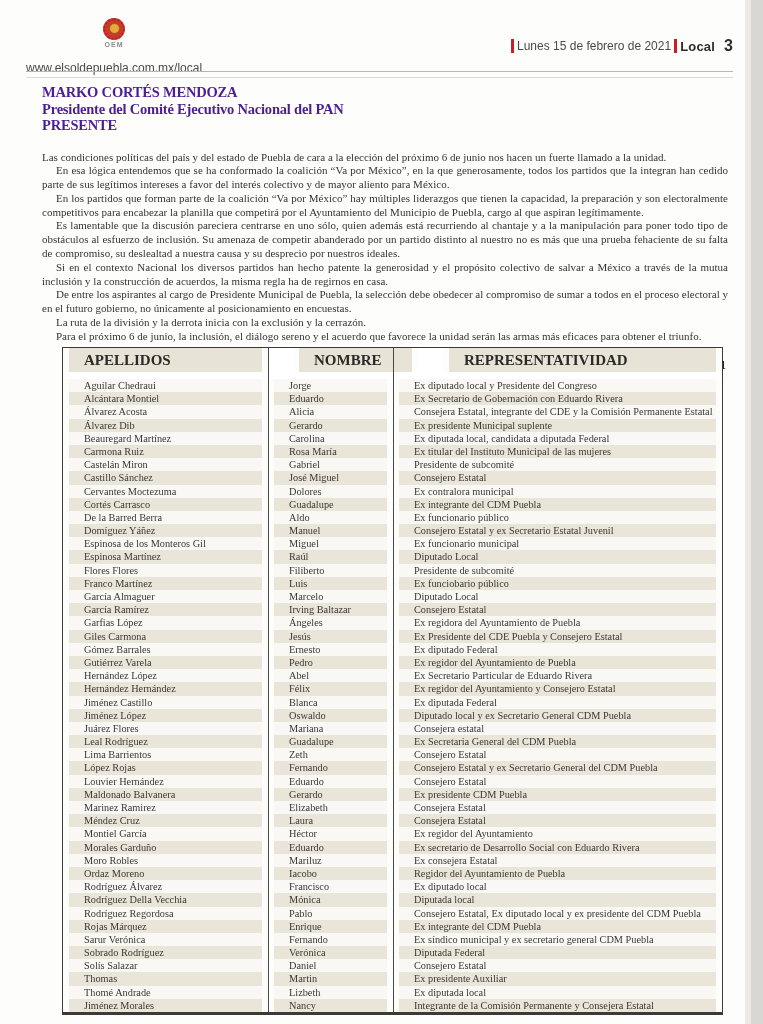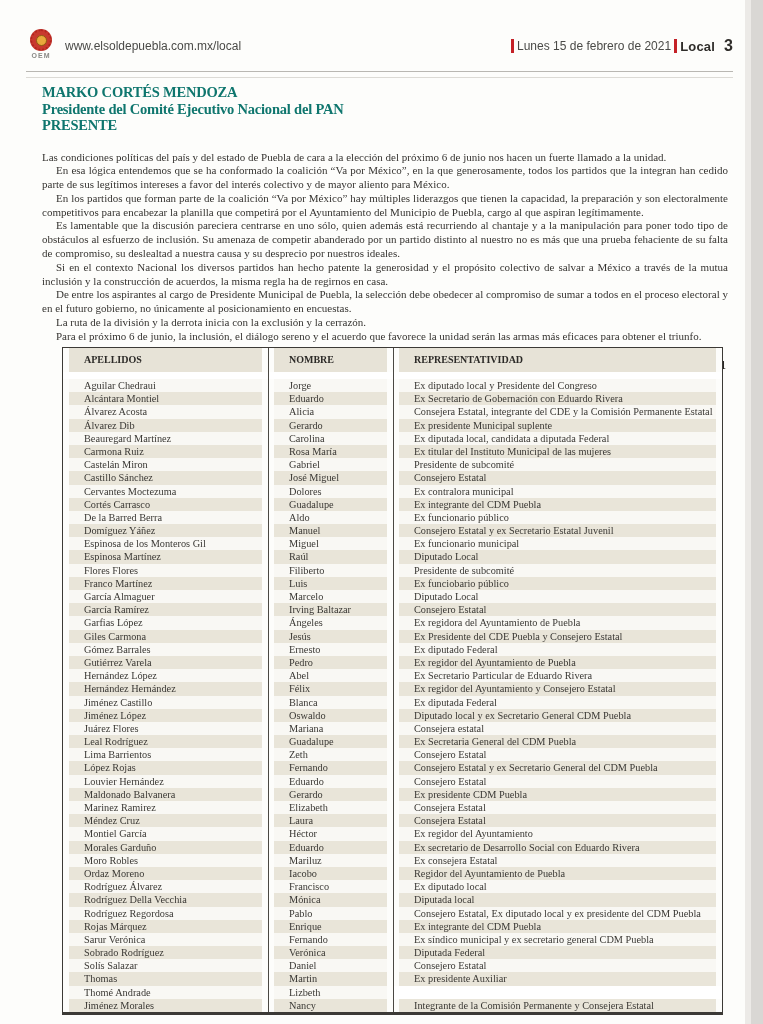--- a/index.html
+++ b/index.html
@@ -6,51 +6,51 @@
   html,body { width:763px; height:1024px; }
   body { font-family:"Liberation Serif", serif; background:#ffffff; color:#2e2c29; position:relative; overflow:hidden; }
   .page { position:absolute; inset:0; background:#fdfdfb; }
   .scan-edge-right { position:absolute; top:0; right:0; width:12px; height:1024px; background:#d9d7d4; }
   .scan-edge-fade { position:absolute; top:0; right:12px; width:6px; height:1024px; background:#eceae7; }
 
   
   .masthead { position:absolute; top:28px; left:26px; right:30px; height:36px;
               display:flex; justify-content:space-between; align-items:center;
               font-family:"Liberation Sans", sans-serif; }
-  .mast-left { display:flex; align-items:center; gap:9px; }
+  .mast-left { display:flex; align-items:center; gap:9px;flex-direction:column; }
   .logo { width:30px; height:34px; position:relative; display:flex; flex-direction:column; align-items:center; }
   .sun { width:22px; height:22px; border-radius:50%; background:#c8392e; border:2px dotted #b3241f;
          display:flex; align-items:center; justify-content:center; }
   .sun-core { width:11px; height:11px; border-radius:50%; background:#e9a83c; border:1px solid #8f5c10; }
   .logo-caption { font-size:7px; font-weight:bold; color:#8a8a86; letter-spacing:1px; margin-top:1px; }
   .site-url { font-size:12px; color:#4a4a47; }
   .mast-right { display:flex; align-items:center; gap:3px; }
   .red-bar { display:inline-block; width:3px; height:14px; background:#c42127; }
   .mast-date { font-size:12px; color:#4a4a47; }
   .mast-section { font-size:13px; font-weight:bold; color:#2f2d2a; letter-spacing:0.2px; }
   .mast-page { font-size:16px; font-weight:bold; color:#2f2d2a; margin-left:6px; }
   .rule-1 { position:absolute; top:71px; left:26px; right:30px; height:1px; background:#b9b7b2; }
   .rule-2 { position:absolute; top:77px; left:26px; right:30px; height:1px; background:#dcdad5; }
 
   
   .letter { position:absolute; top:84px; left:42px; width:686px; }
-  .letter-head { font-size:14.5px; font-weight:bold; line-height:16.5px; color:#0f766e; letter-spacing:-0.2px; }
+  .letter-head { font-size:14.5px; font-weight:bold; line-height:16.5px; color:#4c1d95; letter-spacing:-0.2px; }
   .letter-body { margin-top:17px; }
   .letter-body p { font-size:11px; line-height:13.8px; text-align:justify; color:#363431; }
   .letter-body p + p { text-indent:14px; }
   .dateline { margin-top:14px; text-align:right; font-size:12px; font-weight:bold; color:#2a2825; padding-right:2px; }
 
   
   .roster { position:absolute; top:347px; left:62px; width:661px;
             border:1.5px solid #3c3a36; border-bottom:3px solid #3c3a36; background:#ffffff; }
   .sep-line { position:absolute; top:0; bottom:0; width:1px; background:#4a4843; }
   .sep-1 { left:205px; } .sep-2 { left:330px; }
   .t-row { display:grid; grid-template-columns:205px 125px 1fr; }
   .t-row > div { padding-left:21px; padding-right:4px; white-space:nowrap; overflow:hidden; }
-  .t-head { height:24px; line-height:24px; font-size:10px; font-weight:bold; color:#2c2a27; }
+  .t-head { height:24px; line-height:24px; font-size:15px; font-weight:bold; color:#2c2a27;gap:25px; }
   .t-head > div { background:#e7e3d7; box-shadow:inset -6px 0 0 #fdfdfb, inset 6px 0 0 #fdfdfb; }
   .t-gap { height:7px; }
   .t-data { height:13.2px; line-height:13.2px; font-size:10.3px; color:#3a3834; }
   .t-data > div { box-shadow:inset -6px 0 0 #fdfdfb, inset 6px 0 0 #fdfdfb; }
   .t-data.odd  > div { background:#f9f8f4; }
   .t-data.even > div { background:#e9e5d9; }
 </style>
 </head>
 <body>
 
@@ -330,20 +330,21 @@
           <div>Consejero Estatal</div>
         </div>
         <div class="t-row t-data even">
           <div>Thomas</div>
           <div>Martin</div>
           <div>Ex presidente Auxiliar</div>
         </div>
         <div class="t-row t-data odd">
           <div>Thomé Andrade</div>
           <div>Lizbeth</div>
+          <div>Ex diputada local</div>
         </div>
         <div class="t-row t-data even">
           <div>Jiménez Morales</div>
           <div>Nancy</div>
           <div>Integrante de la Comisión Permanente y Consejera Estatal</div>
         </div>
       </div>
   </div>
 
   <div class="scan-edge-fade"></div>

